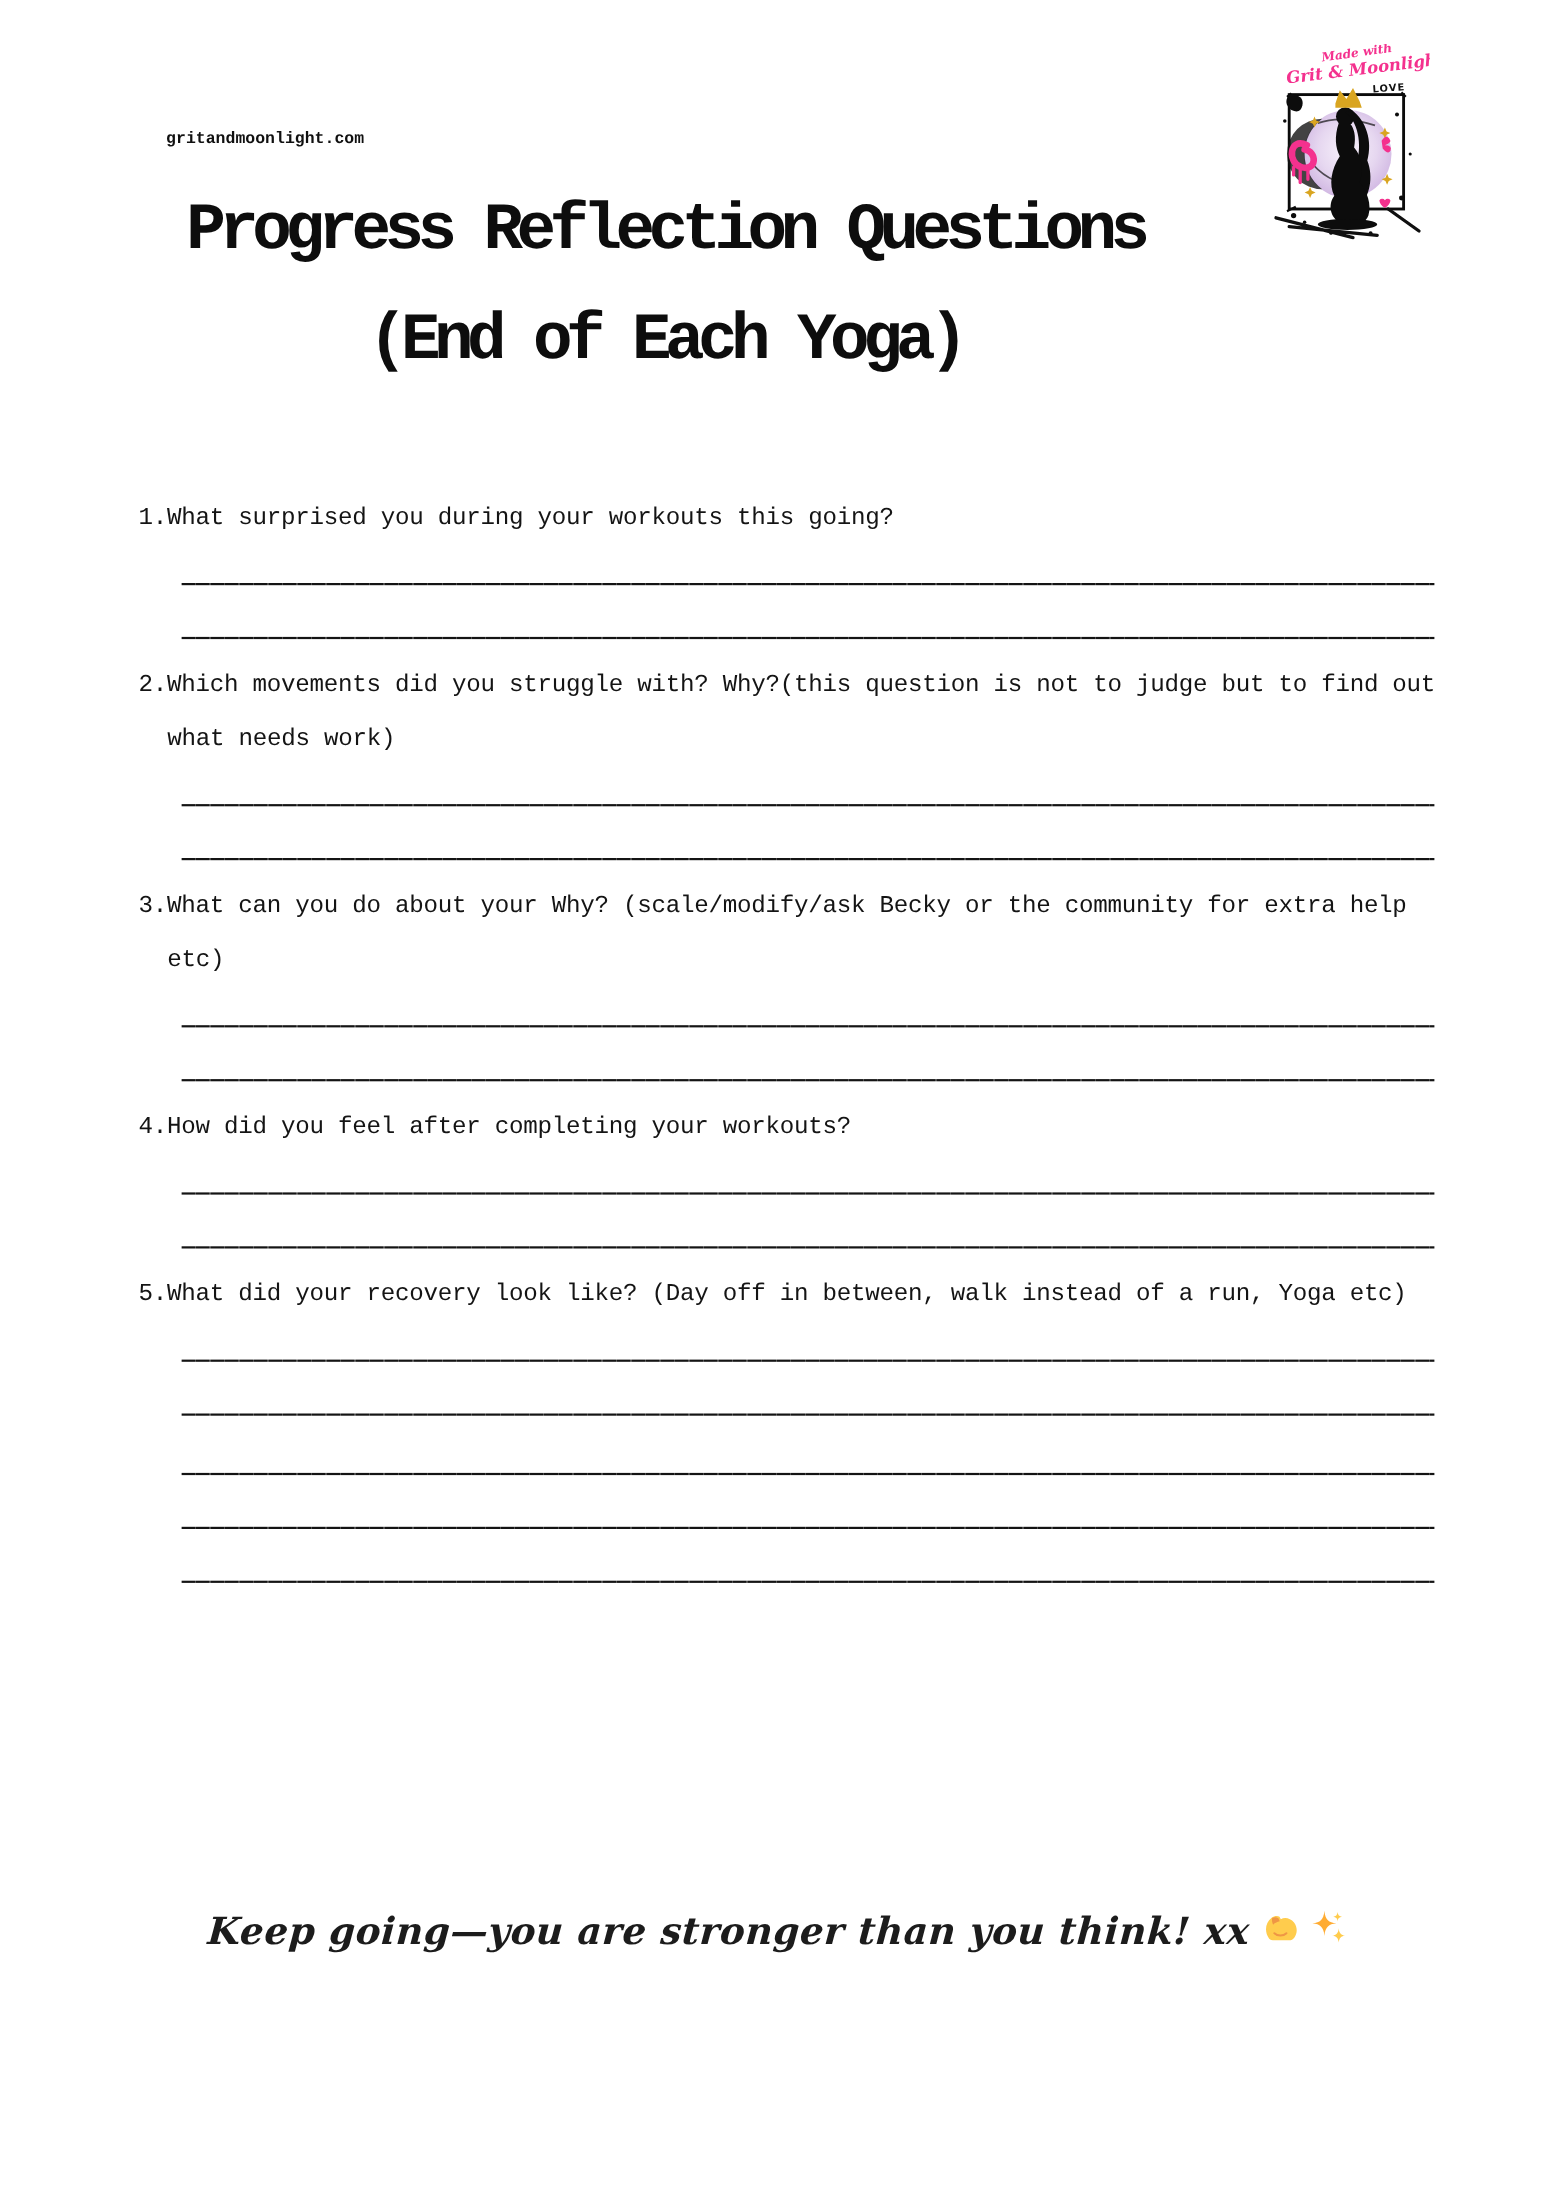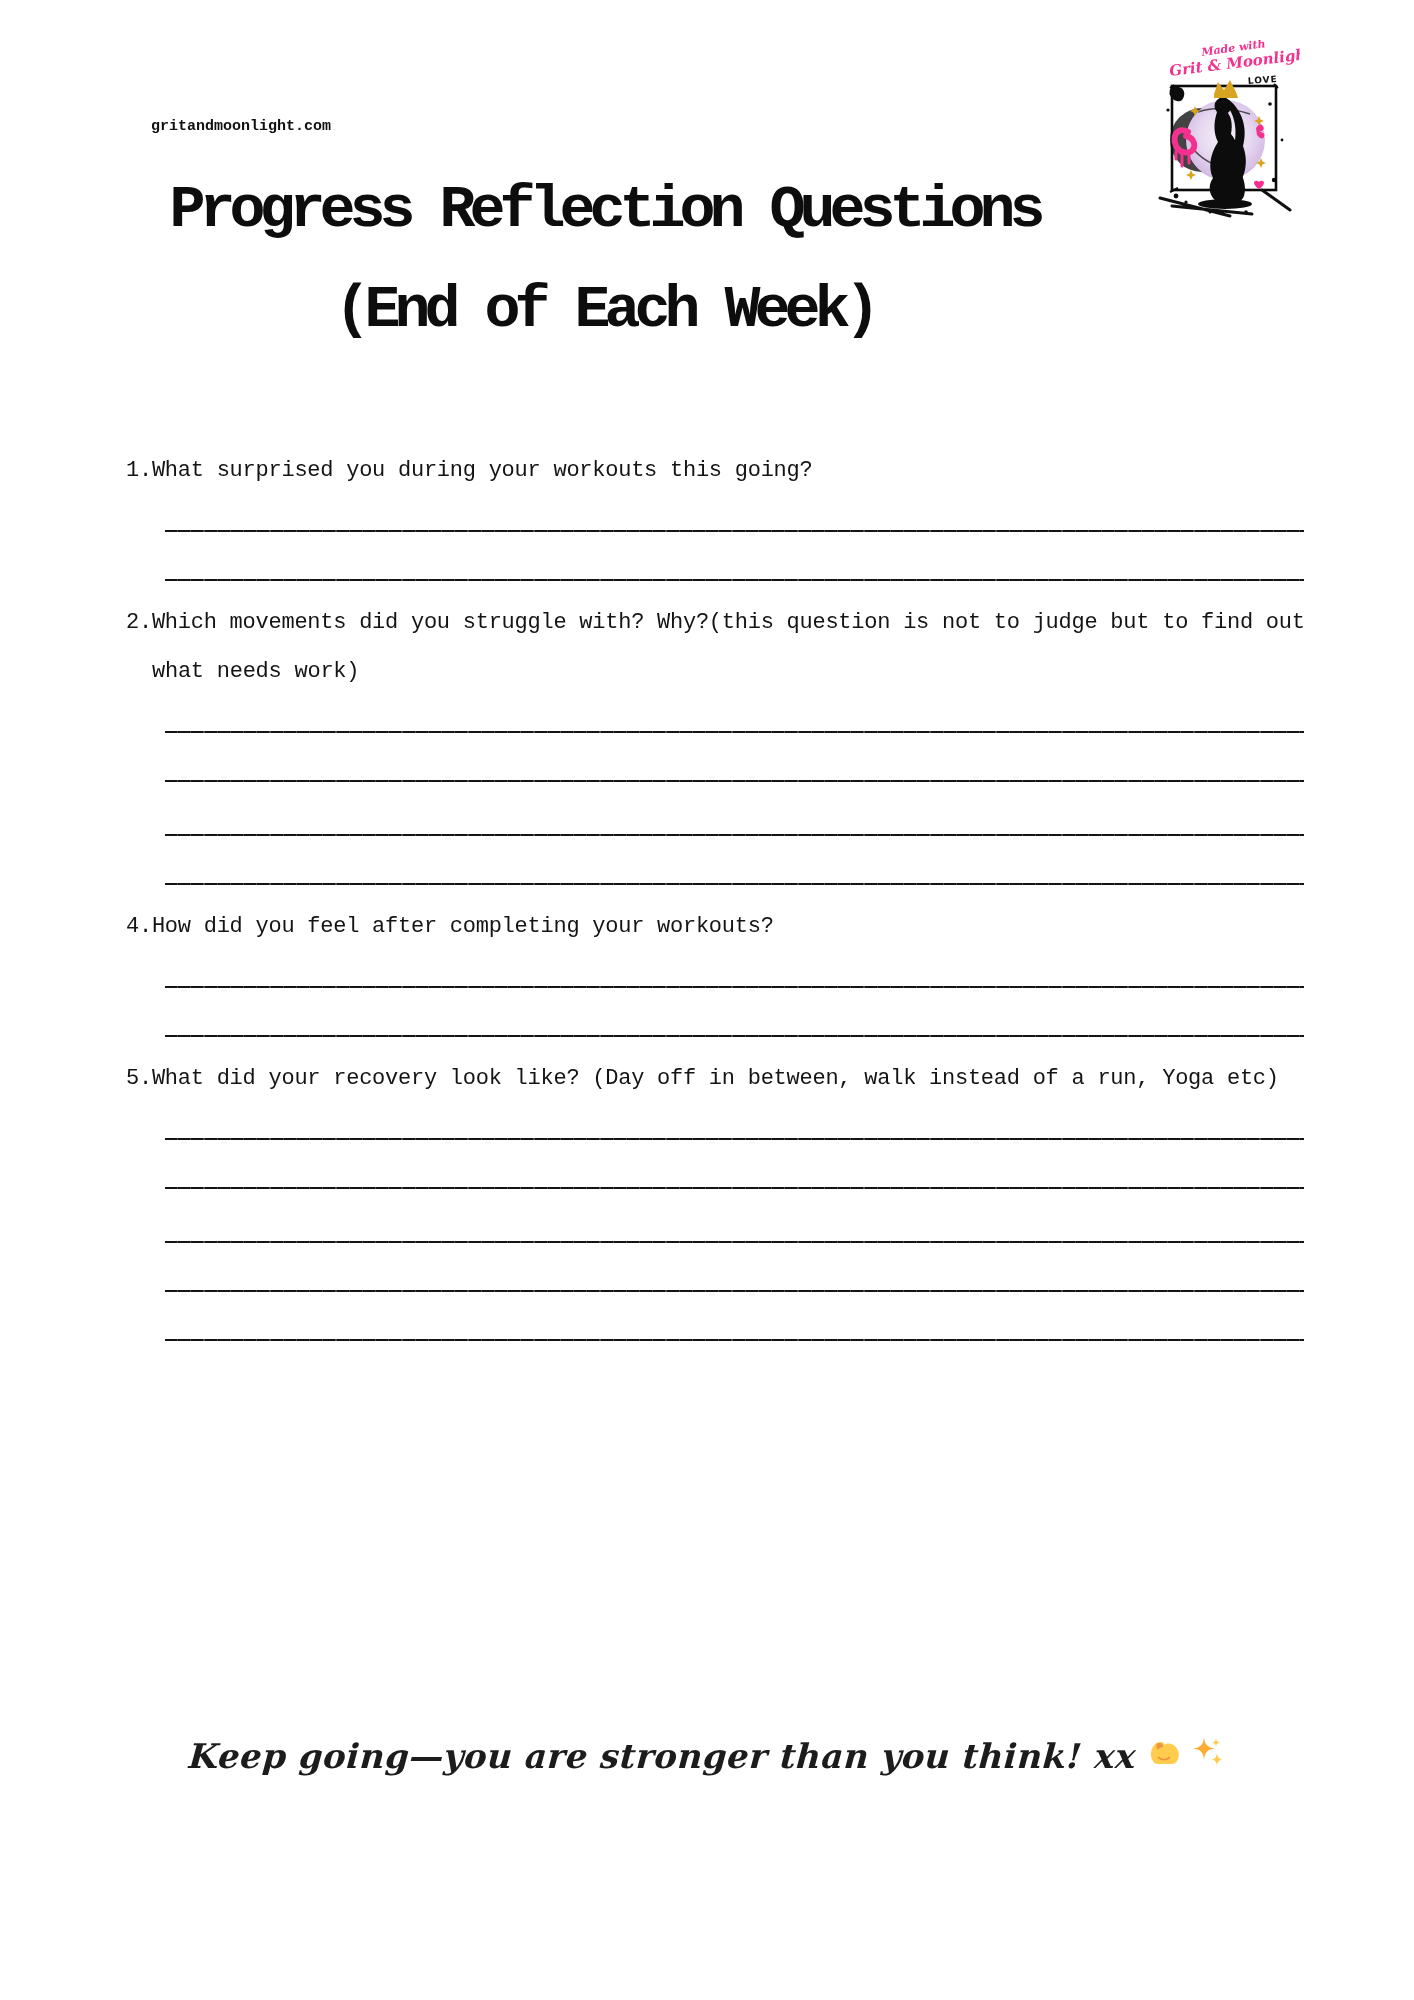--- a/index.html
+++ b/index.html
@@ -89,41 +89,42 @@
       <path d="M10 158 L80 176 M22 166 L102 174 M112 150 L140 170" stroke="#101010" stroke-width="3" stroke-linecap="round" fill="none"></path>
 
       <text x="52" y="16" font-size="11" font-style="italic" font-weight="bold" fill="#f4318e" font-family="DejaVu Serif, serif" transform="rotate(-8 52 16)">Made with</text>
       <text x="20" y="36" font-size="15" font-style="italic" font-weight="bold" fill="#f4318e" font-family="DejaVu Serif, serif" transform="rotate(-7 20 36)">Grit &amp; Moonlight.</text>
       <text x="98" y="44" font-size="9" font-weight="bold" fill="#131313" letter-spacing="1" font-family="DejaVu Sans, sans-serif" transform="rotate(-4 98 44)">LOVE</text>
     </svg>
   </div>
 
   <div class="title-block">
     <div>Progress Reflection Questions</div>
-    <div>(End of Each Week)</div>
+    <div>(End of Each Yoga)</div>
   </div>
 
   <div class="questions" id="questions">
     <div class="question">
       <p class="q-para"><span class="q-num">1.</span><span class="q-text">What surprised you during your workouts this going?</span></p>
       <div class="answer-lines">
           <div class="answer-line"></div>
           <div class="answer-line"></div>
         </div>
     </div>
 
     <div class="question">
       <p class="q-para"><span class="q-num">2.</span><span class="q-text">Which movements did you struggle with? Why?(this question is not to judge but to find out what needs work)</span></p>
       <div class="answer-lines">
           <div class="answer-line"></div>
           <div class="answer-line"></div>
         </div>
     </div>
 
     <div class="question">
+      <p class="q-para"><span class="q-num">3.</span><span class="q-text">What can you do about your Why? (scale/modify/ask Becky or the community for extra help etc)</span></p>
       <div class="answer-lines">
           <div class="answer-line"></div>
           <div class="answer-line"></div>
         </div>
     </div>
 
     <div class="question">
       <p class="q-para"><span class="q-num">4.</span><span class="q-text">How did you feel after completing your workouts?</span></p>
       <div class="answer-lines">
           <div class="answer-line"></div>

